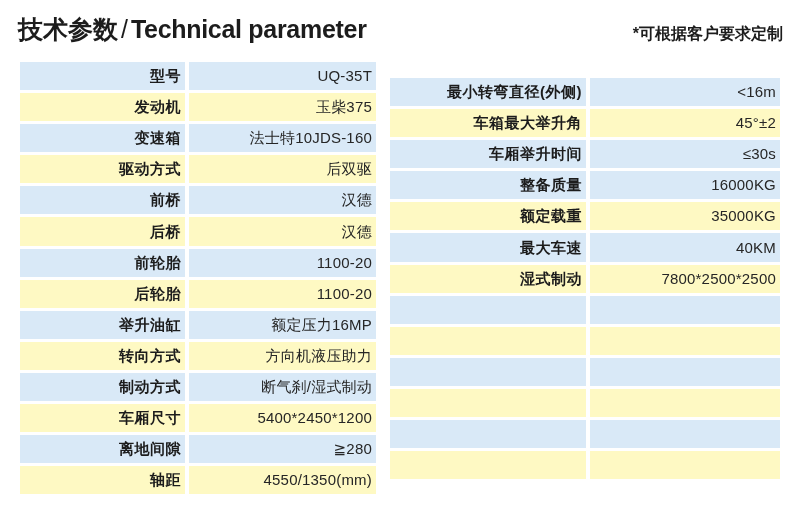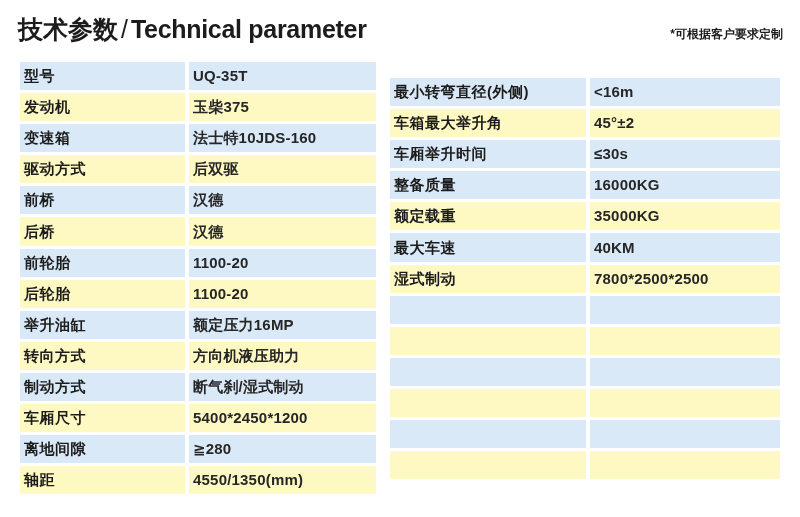--- a/index.html
+++ b/index.html
@@ -43,21 +43,21 @@
     padding: 0 3px;
   }
   .title .en {
     font-weight: 700;
     letter-spacing: -0.3px;
   }
   .note {
     position: absolute;
     right: 17px;
     top: 24px;
-    font-size: 12px;
+    font-size: 16px;
     font-weight: 700;
     color: #1c1c1c;
     white-space: nowrap;
     line-height: 20px;
   }
 
   
   .tables {
     position: absolute;
     left: 0;
@@ -79,38 +79,38 @@
   .spec-table.right {
     left: 388px;
     width: 394px;
     margin-top: 16px;
   }
   .spec-table tr {
     height: 31.1px;
   }
   .spec-table td {
     padding: 0 4px;
-    text-align: left;
+    text-align: right;
     vertical-align: middle;
     font-size: 15px;
     line-height: 18px;
     white-space: nowrap;
     overflow: hidden;
     border-top: 2px solid #ffffff;
     border-bottom: 1px solid #ffffff;
     border-left: 2px solid #ffffff;
     border-right: 2px solid #ffffff;
   }
   .spec-table td.label {
     font-weight: 700;
     color: #1c1c1c;
     letter-spacing: 0.5px;
   }
   .spec-table td.value {
-    font-weight: 700;
+    font-weight: 400;
     color: #262626;
     letter-spacing: 0.2px;
   }
   .spec-table.left col.c-label { width: 169px; }
   .spec-table.left col.c-value { width: 191px; }
   .spec-table.right col.c-label { width: 200px; }
   .spec-table.right col.c-value { width: 194px; }
 
   tr.band-blue td { background: #d9e9f7; }
   tr.band-gray td { background: #fef9c3; }

